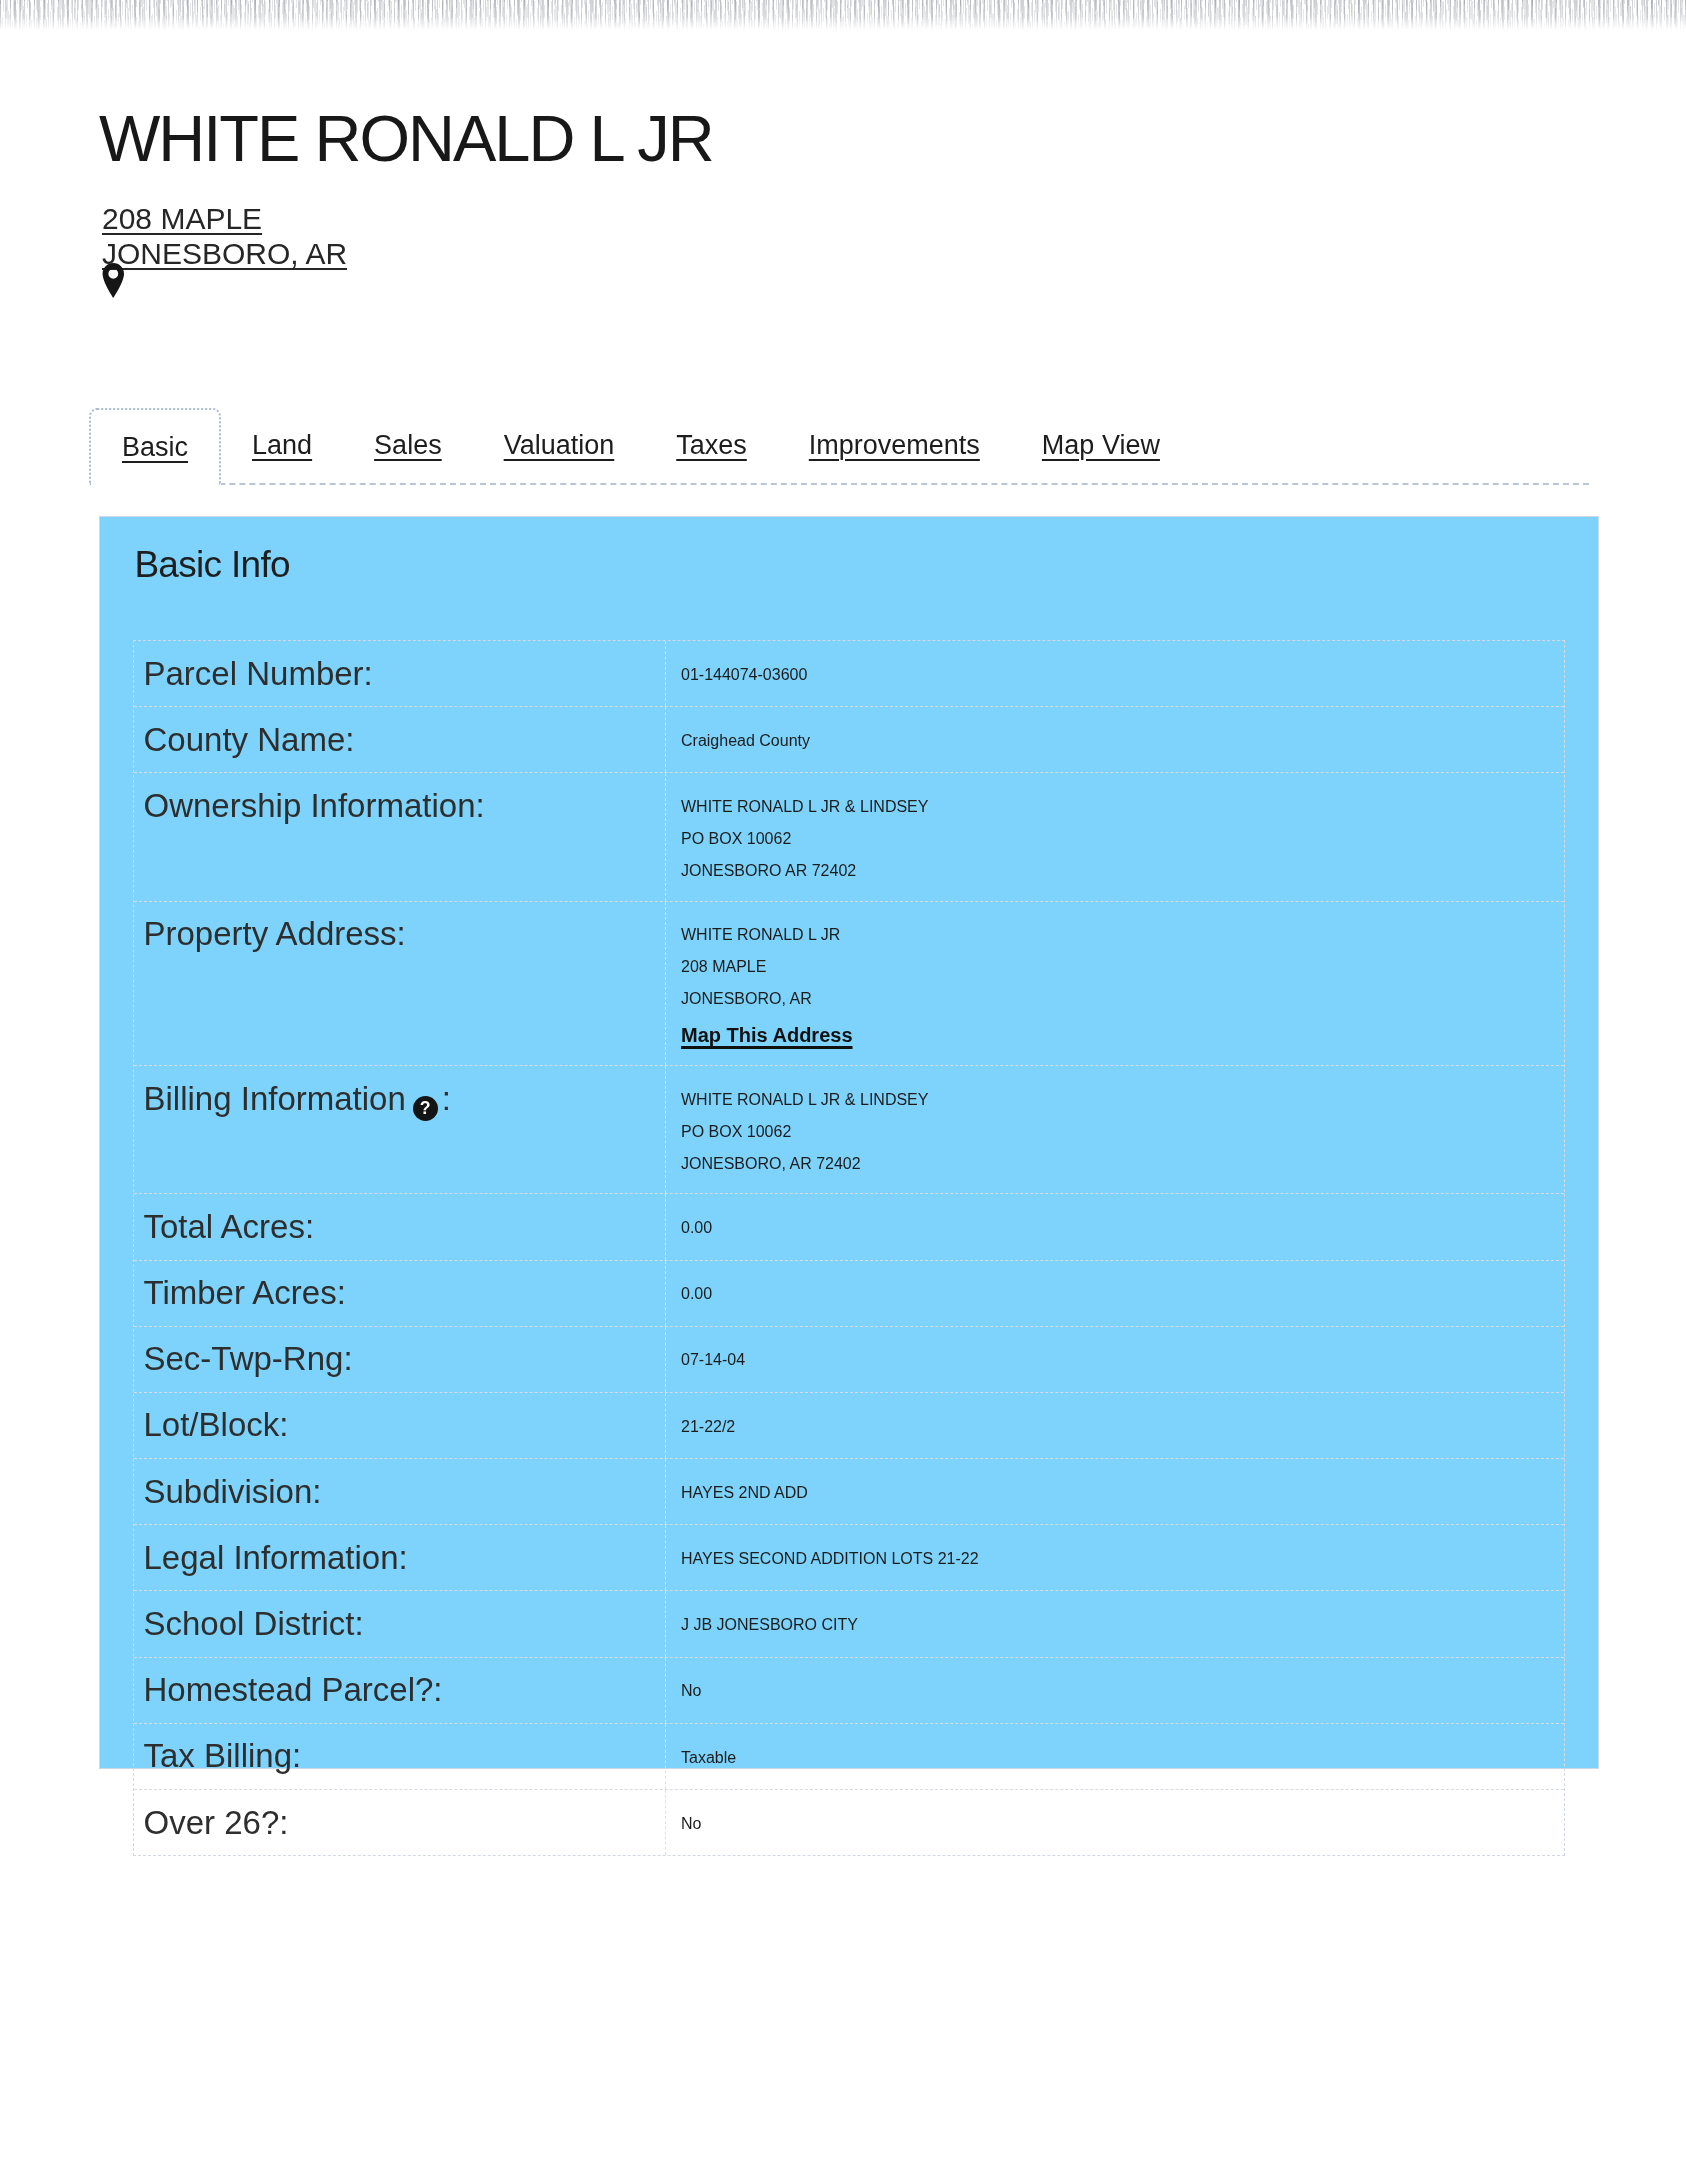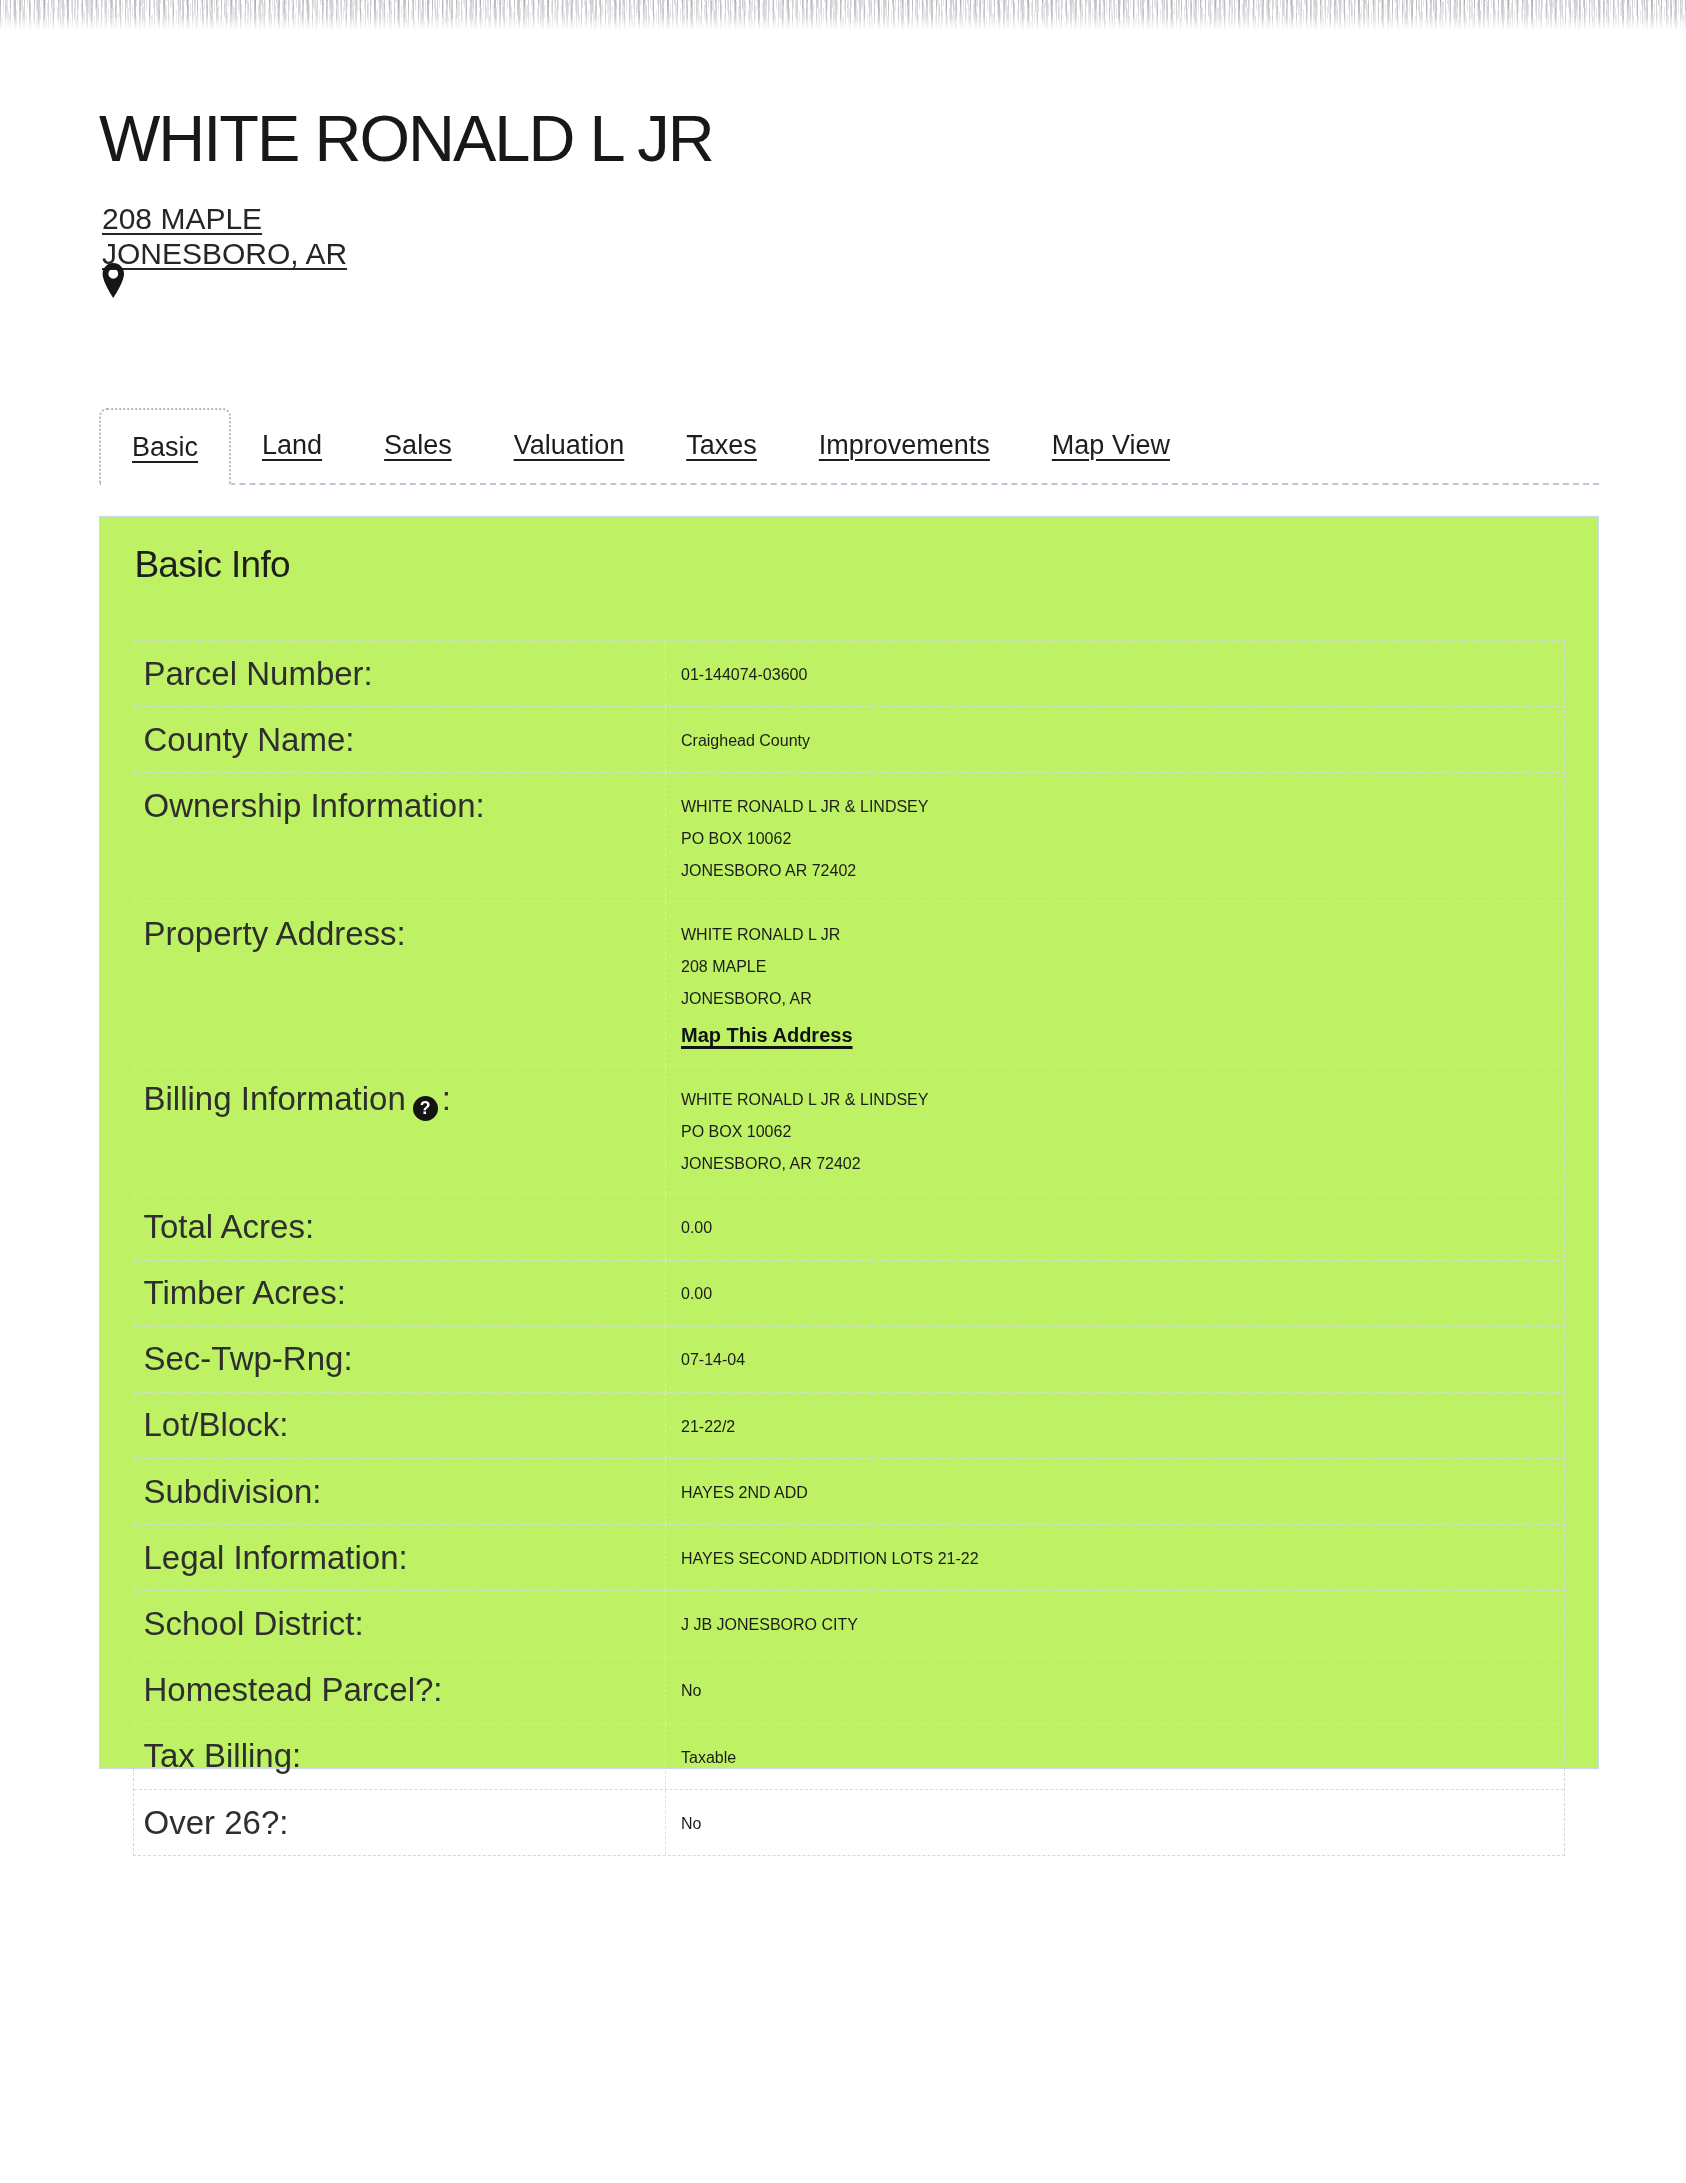--- a/index.html
+++ b/index.html
@@ -26,39 +26,39 @@
     position:absolute;left:102px;top:201px;
     font-size:30px;line-height:35px;color:#262626;cursor:pointer;
   }
   .addr-line{
     display:block;text-decoration:underline;
     text-decoration-thickness:2px;text-underline-offset:4.1px;
   }
   .pin{position:absolute;left:99px;top:263px;width:28.6px;height:35px;cursor:pointer;}
   
   .tabbar{
-    position:absolute;left:99px;top:408px;width:1500px;height:77px;
+    position:absolute;left:89px;top:408px;width:1500px;height:77px;
     display:flex;align-items:stretch;
     border-bottom:2px dashed #b9c6d7;box-sizing:border-box;
   }
   .tab{
     display:flex;align-items:center;padding:0 31px;cursor:pointer;
   }
   .tab-label{
     font-size:27px;color:#1d1d1d;text-decoration:underline;
     text-decoration-thickness:2px;text-underline-offset:5.4px;white-space:nowrap;
   }
   .tab.active{
     border:2px dotted #a9b9ce;border-bottom:none;border-radius:8.2px 8.2px 0 0;
     background:#ffffff;margin-bottom:-2px;
   }
   
   .panel{
     position:absolute;left:99px;top:516px;width:1500px;height:1253px;
-    border:1.4px solid #ccd8e5;box-sizing:border-box;background:#bef264;
+    border:1.4px solid #ccd8e5;box-sizing:border-box;background:#7dd3fc;
     padding:27px 33px;
   }
   .section-heading{
     margin:0 0 54px 1.4px;font-size:37px;font-weight:400;color:#1e1e1e;letter-spacing:-0.7px;
   }
   .table{
     border:1.4px dashed #d2d9e1;box-sizing:border-box;width:1432px;
   }
   .trow{
     display:flex;border-bottom:1.4px dashed #d5dce3;

